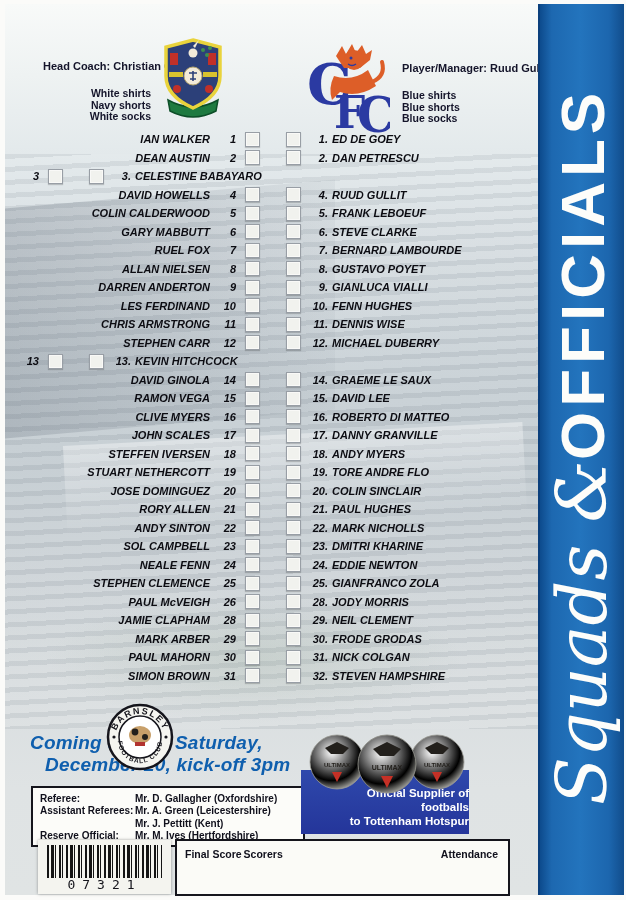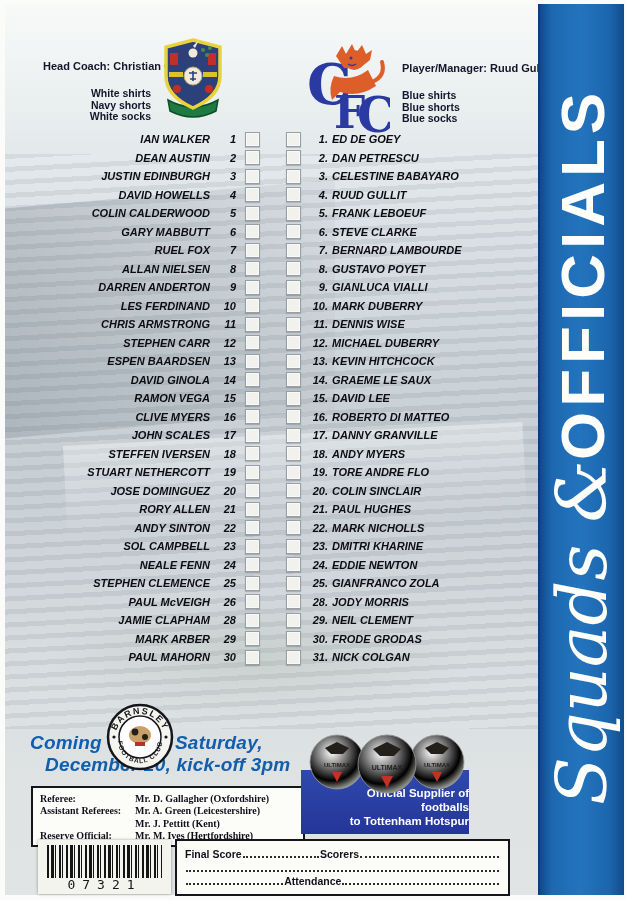--- a/index.html
+++ b/index.html
@@ -84,21 +84,20 @@
     color:#0f5fae;letter-spacing:.2px;}
   .cu1{left:25px;top:728px;}
   .cu2{left:170px;top:728px;}
   .cu3{left:40px;top:750px;}
   .badge-svg{position:absolute;left:101px;top:699px;}
   
   .officials{
     position:absolute;left:26px;top:782px;width:274px;height:61px;
     background:#fcfcf9;border:2px solid #15151c;box-sizing:border-box;
     padding:5px 0 0 7px;
-    font-family:Liberation Serif, serif;
   }
   .off-row{display:flex;font-size:10px;font-weight:bold;line-height:12.4px;color:#10101c;}
   .off-label{width:95px;flex:0 0 95px;}
   .off-value{flex:1;}
   
   .supplier{
     position:absolute;left:296px;top:766px;width:168px;height:64px;
     background:linear-gradient(180deg,#2f49ac,#24359a);
     display:flex;flex-direction:column;justify-content:flex-end;
     padding-bottom:6px;box-sizing:border-box;
@@ -118,21 +117,21 @@
       #141414 15px 16px,#f4f4ef 16px 19px);
   }
   .bcnum{
     position:absolute;bottom:2px;left:0;right:0;text-align:center;
     font-family:"DejaVu Sans Mono",monospace;font-size:13px;letter-spacing:7px;color:#15151c;
   }
   
   .scorebox{
     position:absolute;left:170px;top:835px;width:335px;height:57px;
     background:#fbfbf7;border:2px solid #15151c;box-sizing:border-box;
-    padding:6px 8px 7px 8px;display:flex;flex-direction:column;justify-content:space-between;
+    padding:6px 8px 7px 8px;display:flex;flex-direction:row;justify-content:space-between;
   }
   .sline{display:flex;align-items:flex-end;font-size:10.5px;font-weight:bold;color:#10101c;height:13px;}
   .dots{border-bottom:2px dotted #2c2c2c;margin:0 1px 2px 1px;}
   .d-f1{flex:.55;}
   .d-f2{flex:1;}
   .d-f3{flex:.62;}
 </style>
 </head>
 <body>
 
@@ -201,21 +200,20 @@
   <div class="row">
     <span class="hname">DEAN AUSTIN</span>
     <span class="hnum">2</span>
     <span class="box a"></span>
     <span class="box b"></span>
     <span class="anum">2.</span>
     <span class="aname">DAN PETRESCU</span>
   </div>
 
   <div class="row">
-    <span class="hname">JUSTIN EDINBURGH</span>
     <span class="hnum">3</span>
     <span class="box a"></span>
     <span class="box b"></span>
     <span class="anum">3.</span>
     <span class="aname">CELESTINE BABAYARO</span>
   </div>
 
   <div class="row">
     <span class="hname">DAVID HOWELLS</span>
     <span class="hnum">4</span>
@@ -269,21 +267,21 @@
     <span class="anum">9.</span>
     <span class="aname">GIANLUCA VIALLI</span>
   </div>
 
   <div class="row">
     <span class="hname">LES FERDINAND</span>
     <span class="hnum">10</span>
     <span class="box a"></span>
     <span class="box b"></span>
     <span class="anum">10.</span>
-    <span class="aname">MARK DUBERRY</span>
+    <span class="aname">FENN HUGHES</span>
   </div>
 
   <div class="row">
     <span class="hname">CHRIS ARMSTRONG</span>
     <span class="hnum">11</span>
     <span class="box a"></span>
     <span class="box b"></span>
     <span class="anum">11.</span>
     <span class="aname">DENNIS WISE</span>
   </div>
@@ -291,21 +289,20 @@
   <div class="row">
     <span class="hname">STEPHEN CARR</span>
     <span class="hnum">12</span>
     <span class="box a"></span>
     <span class="box b"></span>
     <span class="anum">12.</span>
     <span class="aname">MICHAEL DUBERRY</span>
   </div>
 
   <div class="row">
-    <span class="hname">ESPEN BAARDSEN</span>
     <span class="hnum">13</span>
     <span class="box a"></span>
     <span class="box b"></span>
     <span class="anum">13.</span>
     <span class="aname">KEVIN HITCHCOCK</span>
   </div>
 
   <div class="row">
     <span class="hname">DAVID GINOLA</span>
     <span class="hnum">14</span>
@@ -443,20 +440,28 @@
 
   <div class="row">
     <span class="hname">PAUL MAHORN</span>
     <span class="hnum">30</span>
     <span class="box a"></span>
     <span class="box b"></span>
     <span class="anum">31.</span>
     <span class="aname">NICK COLGAN</span>
   </div>
 
+  <div class="row">
+    <span class="hname">SIMON BROWN</span>
+    <span class="hnum">31</span>
+    <span class="box a"></span>
+    <span class="box b"></span>
+    <span class="anum">32.</span>
+    <span class="aname">STEVEN HAMPSHIRE</span>
+  </div>
 </div>
 
   <div class="comingup cu1">Coming up</div>
   <div class="comingup cu2">Saturday,</div>
   <div class="comingup cu3">December 20, kick-off 3pm</div>
 
   <svg class="badge-svg" width="68" height="68" viewBox="0 0 68 68">
     <defs>
       <path id="arcT" d="M9 36 A 25 25 0 0 1 59 36"></path>
       <path id="arcB" d="M12 38 A 22 22 0 0 0 56 38"></path>

